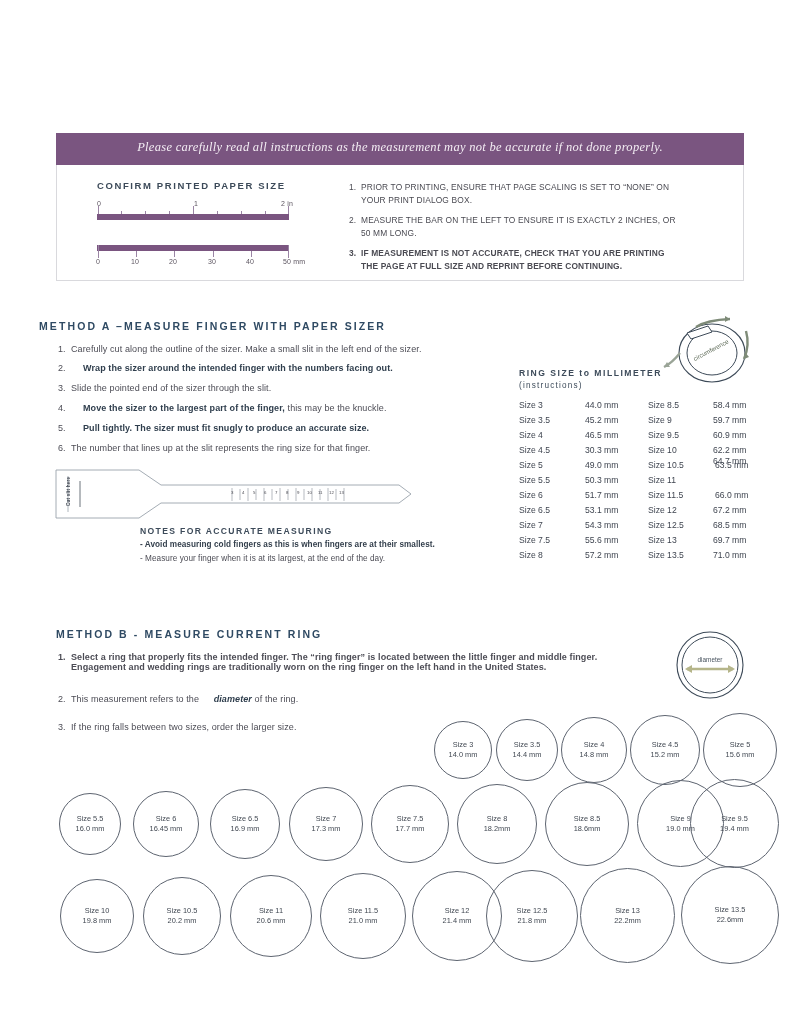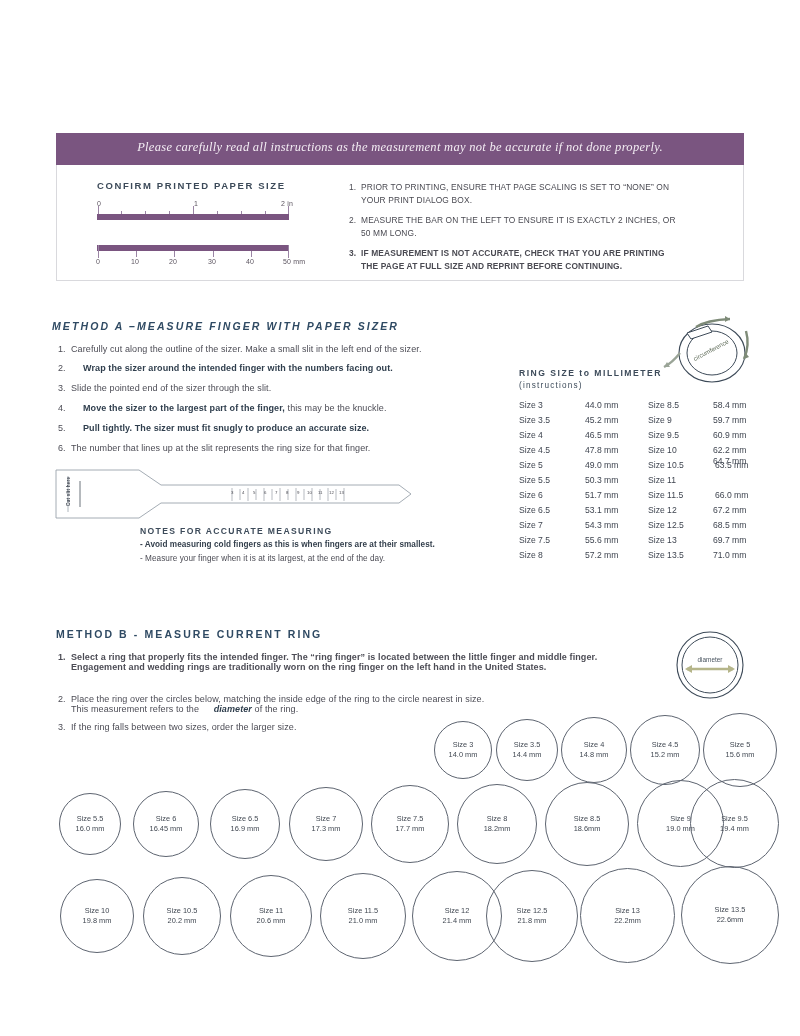--- a/index.html
+++ b/index.html
@@ -127,21 +127,21 @@
   </div>
   <div class="inst" style="left:349px;top:214px;width:330px;">
     <span class="num">2.</span>
     <span class="txt">MEASURE THE BAR ON THE LEFT TO ENSURE IT IS EXACTLY 2 INCHES, OR 50 MM LONG.</span>
   </div>
   <div class="inst" style="left:349px;top:247px;width:330px;font-weight:bold;">
     <span class="num">3.</span>
     <span class="txt">IF MEASUREMENT IS NOT ACCURATE, CHECK THAT YOU ARE PRINTING THE PAGE AT FULL SIZE AND REPRINT BEFORE CONTINUING.</span>
   </div>
 
-  <div class="sec-head" style="left:52px;top:320px;font-style:italic;">METHOD A –MEASURE FINGER WITH PAPER SIZER</div>
+  <div class="sec-head" style="left:39px;top:320px;">METHOD A –MEASURE FINGER WITH PAPER SIZER</div>
 
   <svg style="position:absolute;left:650px;top:305px;" width="115" height="85" viewBox="0 0 115 85">
     <ellipse cx="62" cy="48" rx="33" ry="29" fill="none" stroke="#3d4a58" stroke-width="1.1"></ellipse>
     <ellipse cx="62" cy="48" rx="25" ry="22" fill="none" stroke="#3d4a58" stroke-width="1"></ellipse>
     <path d="M37 28 L58 21 L62 27 L41 34 Z" fill="#ffffff" stroke="#3d4a58" stroke-width="1"></path>
     <path d="M46 22 Q57 15 80 14" fill="none" stroke="#7e8b78" stroke-width="2.4"></path>
     <path d="M80 14 l-5 -3 l0 6 z" fill="#7e8b78"></path>
     <path d="M96 26 Q100 40 94 54" fill="none" stroke="#7e8b78" stroke-width="2.4"></path>
     <path d="M94 54 l5 -2 l-4 -5 z" fill="#7e8b78"></path>
     <path d="M30 48 Q22 58 14 62" fill="none" stroke="#9aa497" stroke-width="2.4"></path>
@@ -178,21 +178,21 @@
   <div class="tbl-sub">(instructions)</div>
 
   <div>
     <div class="tcell" style="left:519px;top:400px;">Size 3</div>
     <div class="tcell" style="left:585px;top:400px;">44.0 mm</div>
     <div class="tcell" style="left:519px;top:415px;">Size 3.5</div>
     <div class="tcell" style="left:585px;top:415px;">45.2 mm</div>
     <div class="tcell" style="left:519px;top:430px;">Size 4</div>
     <div class="tcell" style="left:585px;top:430px;">46.5 mm</div>
     <div class="tcell" style="left:519px;top:445px;">Size 4.5</div>
-    <div class="tcell" style="left:585px;top:445px;">47.8 mm</div>
+    <div class="tcell" style="left:585px;top:445px;">30.3 mm</div>
     <div class="tcell" style="left:519px;top:460px;">Size 5</div>
     <div class="tcell" style="left:585px;top:460px;">49.0 mm</div>
     <div class="tcell" style="left:519px;top:475px;">Size 5.5</div>
     <div class="tcell" style="left:585px;top:475px;">50.3 mm</div>
     <div class="tcell" style="left:519px;top:490px;">Size 6</div>
     <div class="tcell" style="left:585px;top:490px;">51.7 mm</div>
     <div class="tcell" style="left:519px;top:505px;">Size 6.5</div>
     <div class="tcell" style="left:585px;top:505px;">53.1 mm</div>
     <div class="tcell" style="left:519px;top:520px;">Size 7</div>
     <div class="tcell" style="left:585px;top:520px;">54.3 mm</div>
@@ -279,21 +279,20 @@
     <span class="n">1.</span>
     <span class="t">
       <span style="display:block;">Select a ring that properly fits the intended finger. The “ring finger” is located between the little finger and middle finger.</span>
       <span style="display:block;">Engagement and wedding rings are traditionally worn on the ring finger on the left hand in the United States.</span>
     </span>
   </div>
 
   <div class="stepline" style="left:58px;top:694px;width:560px;">
     <span class="n">2.</span>
     <span class="t">
-      <span style="display:block;">Place the ring over the circles below, matching the inside edge of the ring to the circle nearest in size.</span>
       <span style="display:block;"><span>This measurement refers to the </span><b style="font-style:italic;">diameter</b><span> of the ring.</span></span>
     </span>
   </div>
 
   <div class="stepline" style="left:58px;top:722px;width:560px;">
     <span class="n">3.</span>
     <span class="t">If the ring falls between two sizes, order the larger size.</span>
   </div>
 
   <div class="circ" style="left:434px;top:721px;width:58px;height:58px;">

